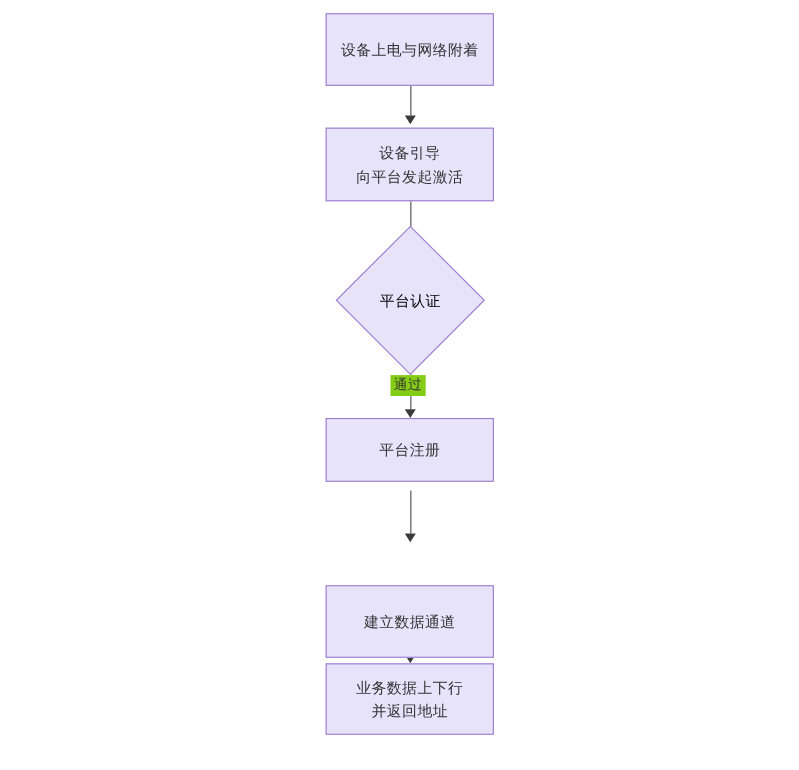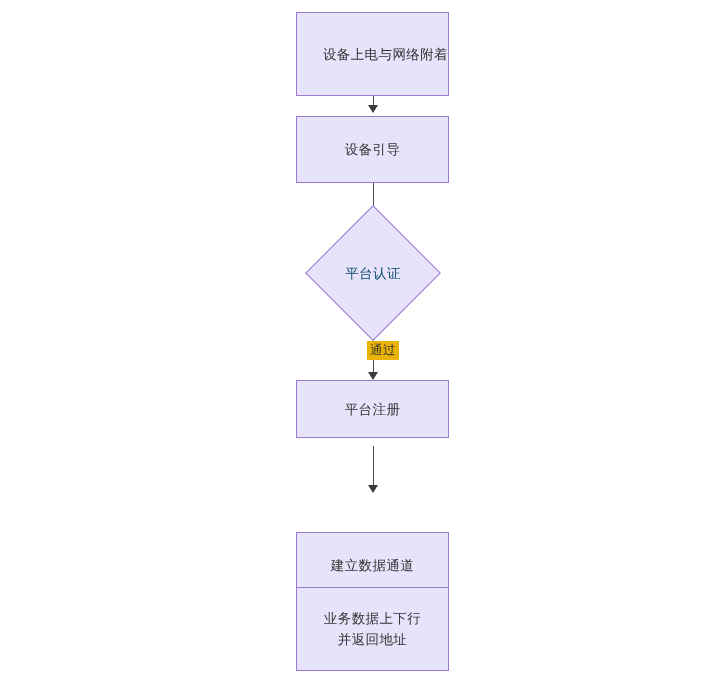--- a/index.html
+++ b/index.html
@@ -51,21 +51,21 @@
     background: #e7e3fa;
     border: 1.6px solid #9a79cf;
     transform: rotate(45deg);
   }
   .decision .dia-text {
     position: absolute;
     inset: 0;
     display: flex;
     align-items: center;
     justify-content: center;
-    color: #0c4a6e;
+    color: #000000;
     font-size: 13.5px;
     line-height: 21px;
     letter-spacing: 0.4px;
     white-space: nowrap;
   }
 
   
   .connector {
     position: absolute;
     z-index: 1;
@@ -83,47 +83,47 @@
     width: 0;
     height: 0;
     border-left: 5px solid transparent;
     border-right: 5px solid transparent;
     border-top: 8px solid #3b3b3b;
   }
 
   
   .edge-label {
     position: absolute;
-    background: #eab308;
+    background: #84cc16;
     color: #333333;
     font-size: 12.5px;
     line-height: 17px;
     letter-spacing: 0.4px;
     padding: 1px 3px;
     white-space: nowrap;
     z-index: 4;
-    margin-left: 12px;
   }
 </style>
 </head>
 <body>
 
 <div id="flowchart">
 
-  <div class="node" style="left:296px; top:12px; width:153px; height:84px;align-items:flex-end;">
+  <div class="node" style="left:296px; top:12px; width:153px; height:66px;">
     <span class="line1">设备上电与网络附着</span>
   </div>
 
   <div class="connector" style="left:372.5px; top:78px; height:35px;">
     <div class="conn-line" style="height:27px;"></div>
     <div class="arrow-head" style="top:27px;"></div>
   </div>
 
   <div class="node" style="left:296px; top:116px; width:153px; height:67px;">
     <span class="line1">设备引导</span>
+    <span class="line2">向平台发起激活</span>
   </div>
 
   <div class="connector" style="left:372.5px; top:180px; height:45px;">
     <div class="conn-line" style="height:37px;"></div>
     <div class="arrow-head" style="top:37px;"></div>
   </div>
 
   <div class="decision" style="left:325px; top:225px; width:96px; height:96px;">
     <div class="dia-shape"></div>
     <div class="dia-text">平台认证</div>
@@ -146,18 +146,18 @@
 
   <div class="node" style="left:296px; top:493px; width:153px; height:66px;margin-top:39px;">
     <span class="line1">建立数据通道</span>
   </div>
 
   <div class="connector" style="left:372.5px; top:559px; height:44px;">
     <div class="conn-line" style="height:36px;"></div>
     <div class="arrow-head" style="top:36px;"></div>
   </div>
 
-  <div class="node" style="left:296px; top:587px; width:153px; height:84px;">
+  <div class="node" style="left:296px; top:603px; width:153px; height:65px;">
     <span class="line1">业务数据上下行</span>
     <span class="line2">并返回地址</span>
   </div>
 
 </div>
 
 </body></html>

